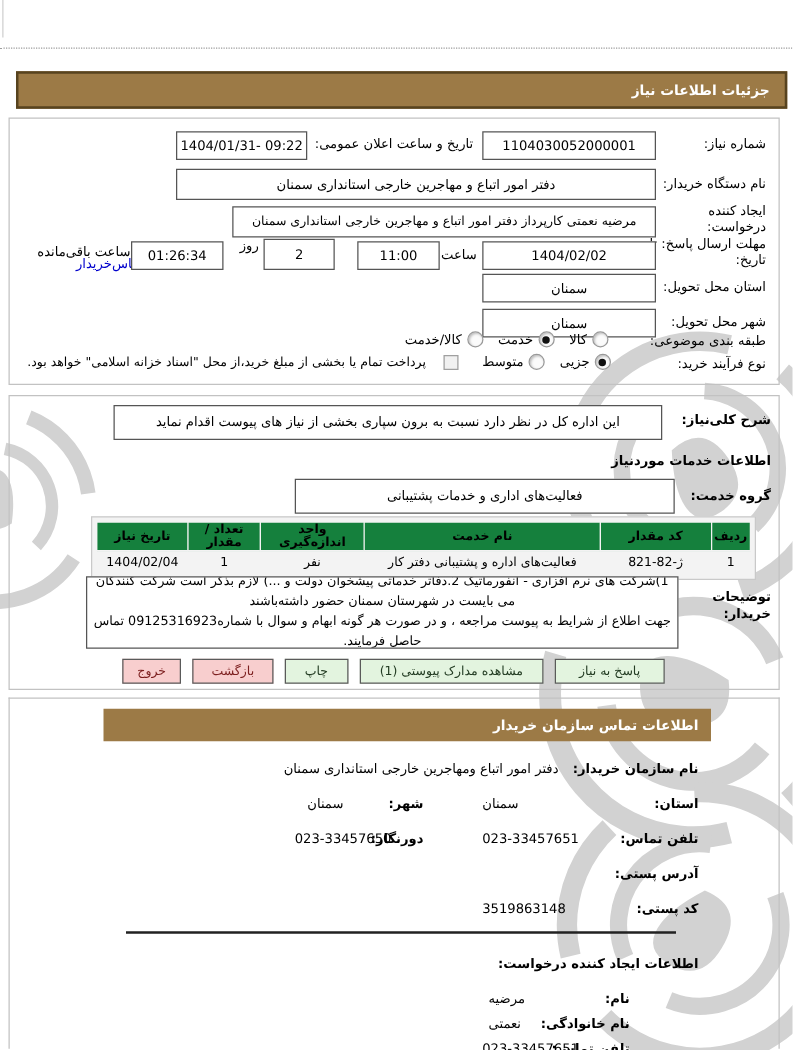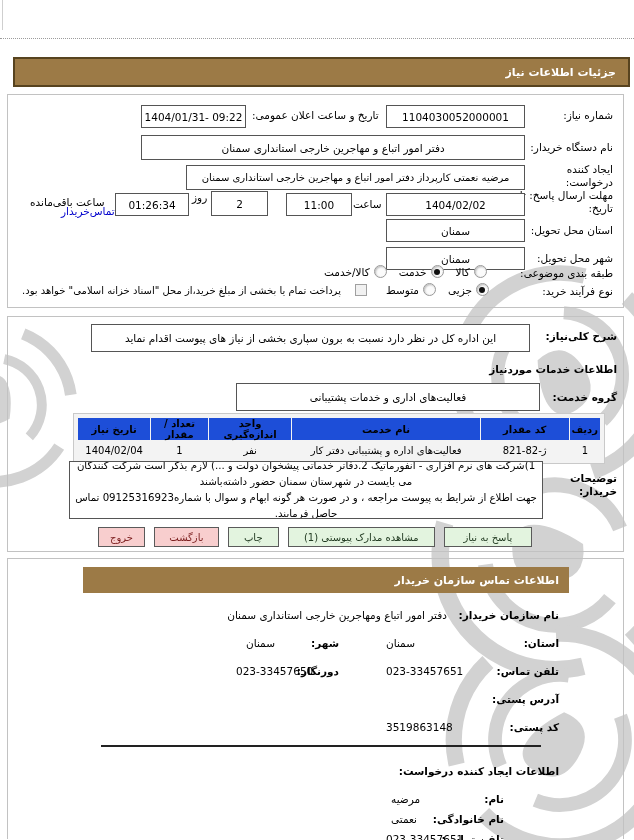--- a/index.html
+++ b/index.html
@@ -41,21 +41,21 @@
   .btn.green{background:#e3f4df;color:#233c23;}
   .btn.pink{background:#f8cece;color:#7c1f1f;}
   .btnrow .btn:nth-child(1){width:88px;}
   .btnrow .btn:nth-child(2){width:148px;}
   .btnrow .btn:nth-child(3){width:50px;}
   .btnrow .btn:nth-child(4){width:64px;}
   .btnrow .btn:nth-child(5){width:46px;}
   .tblwrap{position:absolute;left:65px;top:96px;width:532px;background:#f3f3f3;
     border:1px solid #c9c9c9;padding:3px;z-index:3;box-sizing:border-box;}
   table.svc{width:100%;border-collapse:collapse;table-layout:fixed;font-size:10px;}
-  table.svc th{background:#1d4ed8;color:#000;font-weight:bold;border:1px solid #f3f3f3;
+  table.svc th{background:#15803d;color:#000;font-weight:bold;border:1px solid #f3f3f3;
     height:22px;padding:0 2px;}
   table.svc td{background:#f3f3f3;text-align:center;padding:3px 2px;line-height:1.3;}
   .divline{position:absolute;border-top:2px solid #222;z-index:3;}
   .wm{position:absolute;z-index:1;color:#d2d2d2;pointer-events:none;}
 </style>
 </head>
 <body>
 
 <svg width="0" height="0" style="position:absolute">
   <defs>
@@ -98,21 +98,21 @@
   <span class="lbl wrap" style="right:10px;top:68px;width:88px">ایجاد کننده درخواست:</span>
   <div class="box" style="left:178px;top:70px;width:337px;height:23px;font-size:10px">مرضیه نعمتی کارپرداز دفتر امور اتباع و مهاجرین خارجی استانداری سمنان</div>
   <span class="link" style="left:53px;top:75px">اطلاعات تماس‌خریدار</span>
 
   <span class="lbl wrap" style="right:10px;top:94px;width:100px">مهلت ارسال پاسخ: تا تاریخ:</span>
   <div class="box ltr" style="left:378px;top:98px;width:137px;height:21px">1404/02/02</div>
   <span class="lbl" style="left:345px;top:103px">ساعت</span>
   <div class="box ltr" style="left:278px;top:98px;width:64px;height:21px">11:00</div>
   <div class="box ltr" style="left:203px;top:96px;width:55px;height:23px">2</div>
   <span class="lbl" style="left:184px;top:96px">روز</span>
-  <div class="box ltr" style="left:107px;top:98px;width:72px;height:21px">01:26:34</div>
+  <div class="box ltr" style="left:97px;top:98px;width:72px;height:21px">01:26:34</div>
   <span class="lbl" style="left:22px;top:101px">ساعت باقی‌مانده</span>
 
   <span class="lbl" style="right:10px;top:129px">استان محل تحویل:</span>
   <div class="box" style="left:378px;top:124px;width:137px;height:21px">سمنان</div>
 
   <span class="lbl" style="right:10px;top:157px">شهر محل تحویل:</span>
   <div class="box" style="left:378px;top:152px;width:137px;height:21px">سمنان</div>
 
   <span class="lbl" style="right:10px;top:172px">طبقه بندی موضوعی:</span>
   <div class="optrow" style="left:316px;top:170px">

